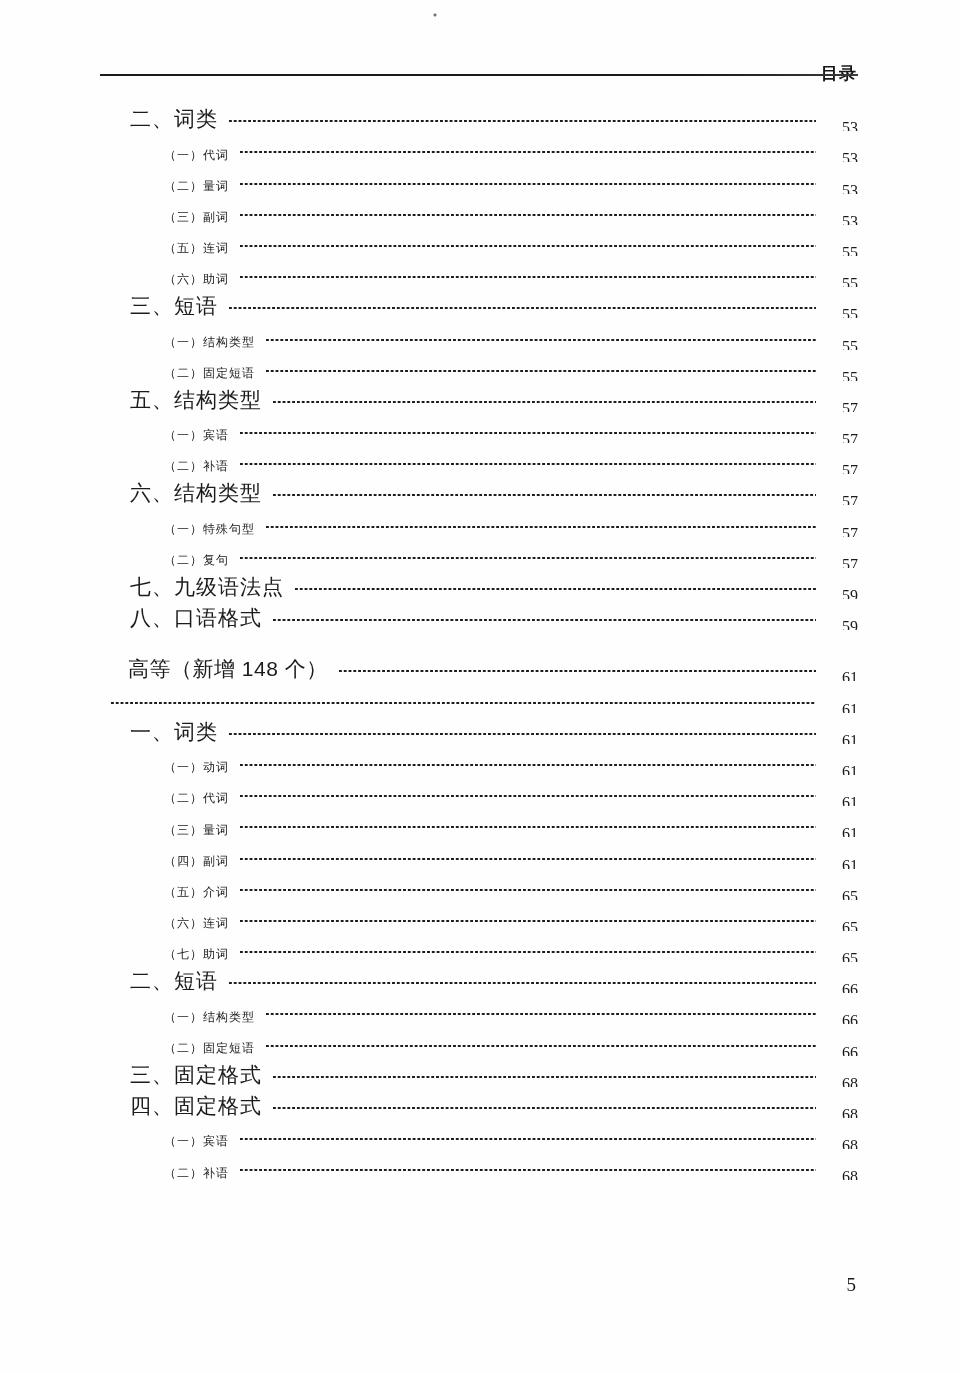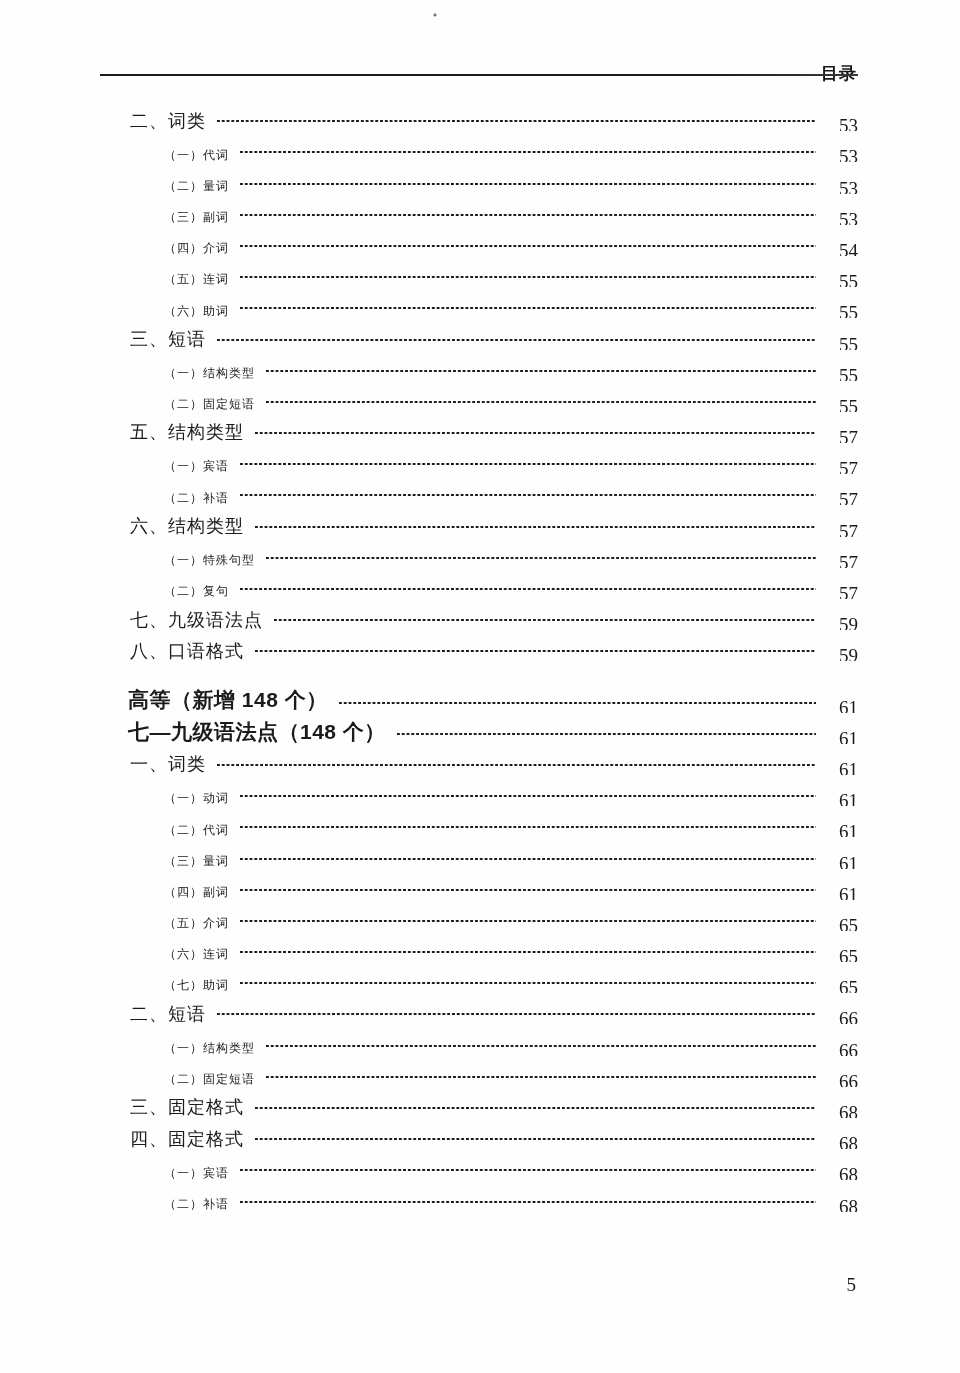--- a/index.html
+++ b/index.html
@@ -56,45 +56,45 @@
   }
   .toc-row.gap-before {
     margin-top: 20px;
   }
   .toc-label {
     white-space: nowrap;
     letter-spacing: 1px;
     line-height: 1.15;
   }
   .level1 .toc-label {
-    font-size: 18px;
+    font-size: 21px;
     padding-left: 30px;
   }
   .level2 .toc-label {
     font-size: 12px;
     padding-left: 64px;
   }
   .bold-row .toc-label {
     font-family: "Liberation Sans", sans-serif;
-    font-weight: bold;
+    font-weight: normal;
     font-size: 21px;
     padding-left: 28px;
     letter-spacing: 0.5px;
   }
   .toc-dots {
     flex: 1;
     height: 4px;
     margin: 0 8px 8px 10px;
     background-image: radial-gradient(circle, #1c1c1c 1.15px, transparent 1.5px);
     background-size: 4.8px 4px;
     background-repeat: repeat-x;
     background-position: left center;
   }
   .toc-page {
-    font-size: 19px;
+    font-size: 16px;
     min-width: 34px;
     text-align: right;
     position: relative;
     top: 6px;
     white-space: nowrap;
   }
   
   .footer-page-number {
     position: absolute;
     top: 1274px;
@@ -126,25 +126,20 @@
     <span class="toc-label">（二）量词</span>
     <span class="toc-dots"></span>
     <span class="toc-page">53</span>
   </div>
       <div class="toc-row level2">
     <span class="toc-label">（三）副词</span>
     <span class="toc-dots"></span>
     <span class="toc-page">53</span>
   </div>
       <div class="toc-row level2">
-    <span class="toc-label">（四）介词</span>
-    <span class="toc-dots"></span>
-    <span class="toc-page">54</span>
-  </div>
-      <div class="toc-row level2">
     <span class="toc-label">（五）连词</span>
     <span class="toc-dots"></span>
     <span class="toc-page">55</span>
   </div>
       <div class="toc-row level2">
     <span class="toc-label">（六）助词</span>
     <span class="toc-dots"></span>
     <span class="toc-page">55</span>
   </div>
       <div class="toc-row level1">
@@ -201,21 +196,20 @@
     <span class="toc-label">八、口语格式</span>
     <span class="toc-dots"></span>
     <span class="toc-page">59</span>
   </div>
       <div class="toc-row level1 bold-row gap-before">
     <span class="toc-label">高等（新增 148 个）</span>
     <span class="toc-dots"></span>
     <span class="toc-page">61</span>
   </div>
       <div class="toc-row level1 bold-row">
-    <span class="toc-label">七—九级语法点（148 个）</span>
     <span class="toc-dots"></span>
     <span class="toc-page">61</span>
   </div>
       <div class="toc-row level1">
     <span class="toc-label">一、词类</span>
     <span class="toc-dots"></span>
     <span class="toc-page">61</span>
   </div>
       <div class="toc-row level2">
     <span class="toc-label">（一）动词</span>

